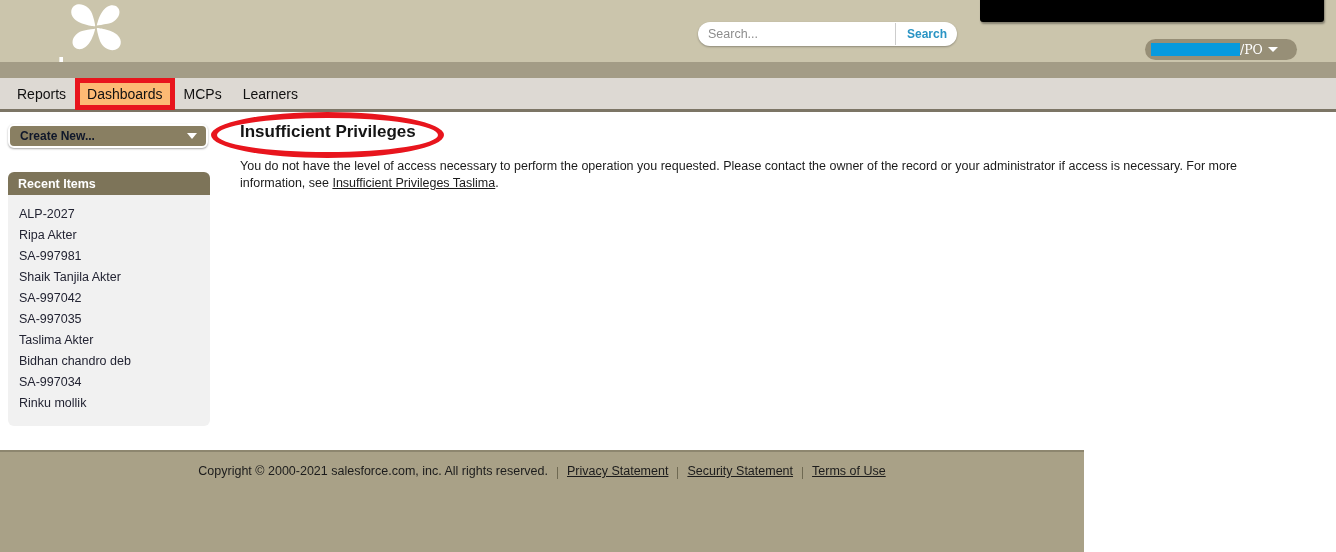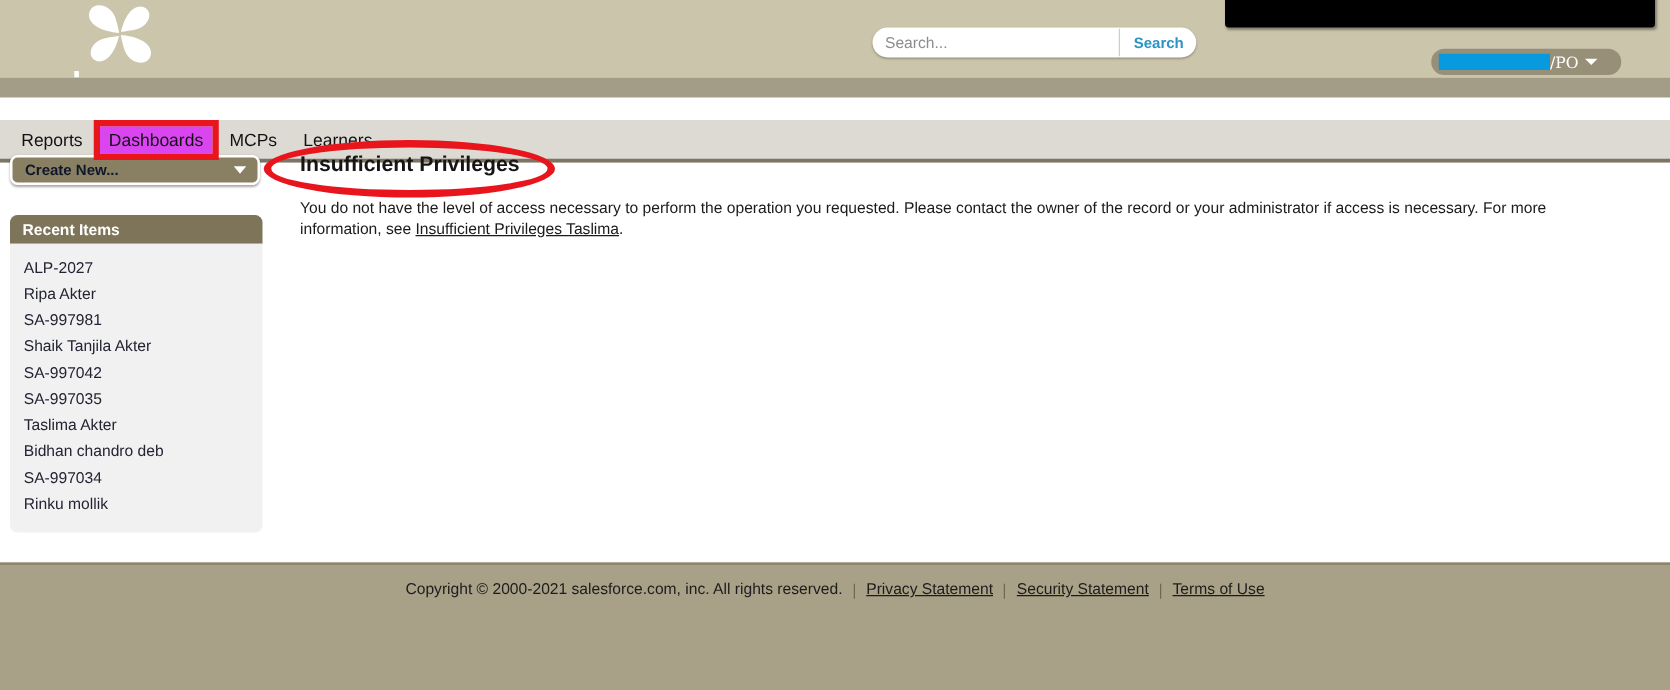--- a/index.html
+++ b/index.html
@@ -133,39 +133,38 @@
     margin-left: 5px;
   }
 
   
   .tabbar {
     position: absolute;
     left: 0; top: 78px;
     width: 1336px; height: 34px;
     background: #ddd9d3;
     border-bottom: 3px solid #7c7565;
-    margin-top: 18px;
   }
   .tabs {
     display: flex;
     align-items: center;
     height: 31px;
     padding-left: 10px;
   }
   .tab {
     font-size: 14px;
     color: #111111;
     padding: 3px 7px;
     margin-right: 7px;
     cursor: pointer;
     position: relative;
   }
   .tab.highlighted {
     outline: 5px solid #e8151d;
-    background: #d946ef;
+    background: #fdba74;
     z-index: 3;
   }
 
   
   .create-new {
     position: absolute;
     left: 8px; top: 124px;
     width: 200px; height: 24px;
     background: #897f62;
     border: 2px solid #ffffff;
@@ -253,21 +252,21 @@
     border: 6px solid #e8151d;
     border-radius: 50%;
     pointer-events: none;
     z-index: 5;
   }
 
   
   .footer {
     position: absolute;
     left: 0; top: 450px;
-    width: 1336px; height: 102px;
+    width: 1084px; height: 102px;
     background: #a9a187;
     border-top: 2px solid #8d866f;
   }
   .footer-inner {
     display: flex;
     align-items: center;
     justify-content: center;
     height: 38px;
     font-size: 12.5px;
     color: #1c1c1c;

